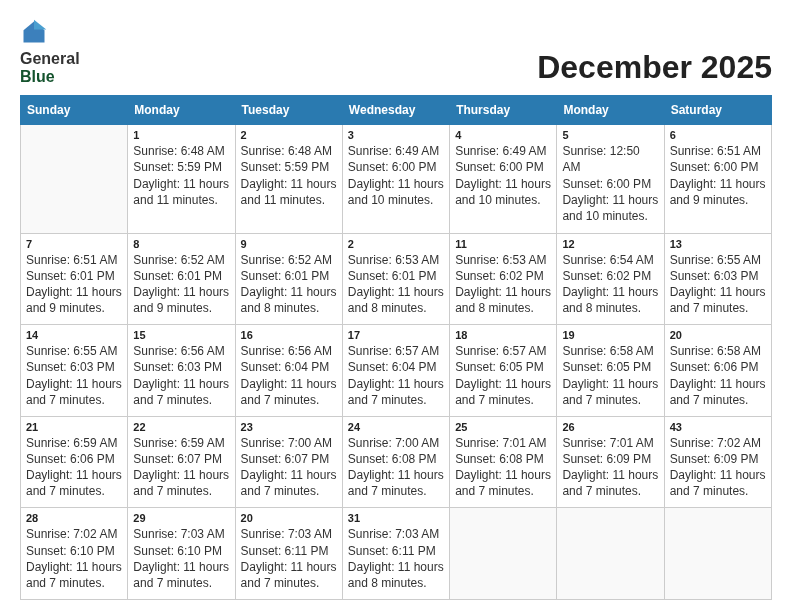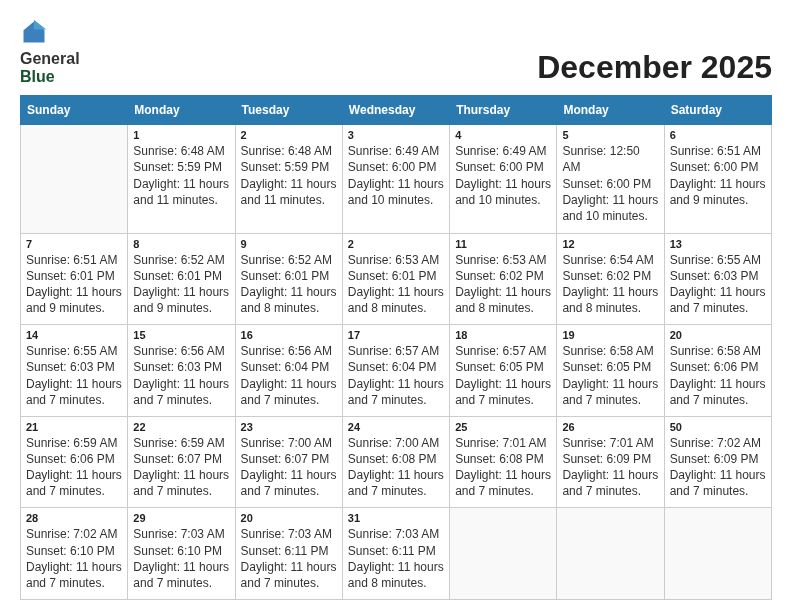--- a/index.html
+++ b/index.html
@@ -232,21 +232,21 @@
           </td>
           <td>
             <span class="day-num">25</span>
             <div class="cell-info"><span>Sunrise: 7:01 AM</span><br><span>Sunset: 6:08 PM</span><br><span>Daylight: 11 hours</span><br><span>and 7 minutes.</span></div>
           </td>
           <td>
             <span class="day-num">26</span>
             <div class="cell-info"><span>Sunrise: 7:01 AM</span><br><span>Sunset: 6:09 PM</span><br><span>Daylight: 11 hours</span><br><span>and 7 minutes.</span></div>
           </td>
           <td>
-            <span class="day-num">50</span>
+            <span class="day-num">43</span>
             <div class="cell-info"><span>Sunrise: 7:02 AM</span><br><span>Sunset: 6:09 PM</span><br><span>Daylight: 11 hours</span><br><span>and 7 minutes.</span></div>
           </td>
         </tr>
         <tr>
           <td>
             <span class="day-num">28</span>
             <div class="cell-info"><span>Sunrise: 7:02 AM</span><br><span>Sunset: 6:10 PM</span><br><span>Daylight: 11 hours</span><br><span>and 7 minutes.</span></div>
           </td>
           <td>
             <span class="day-num">29</span>

